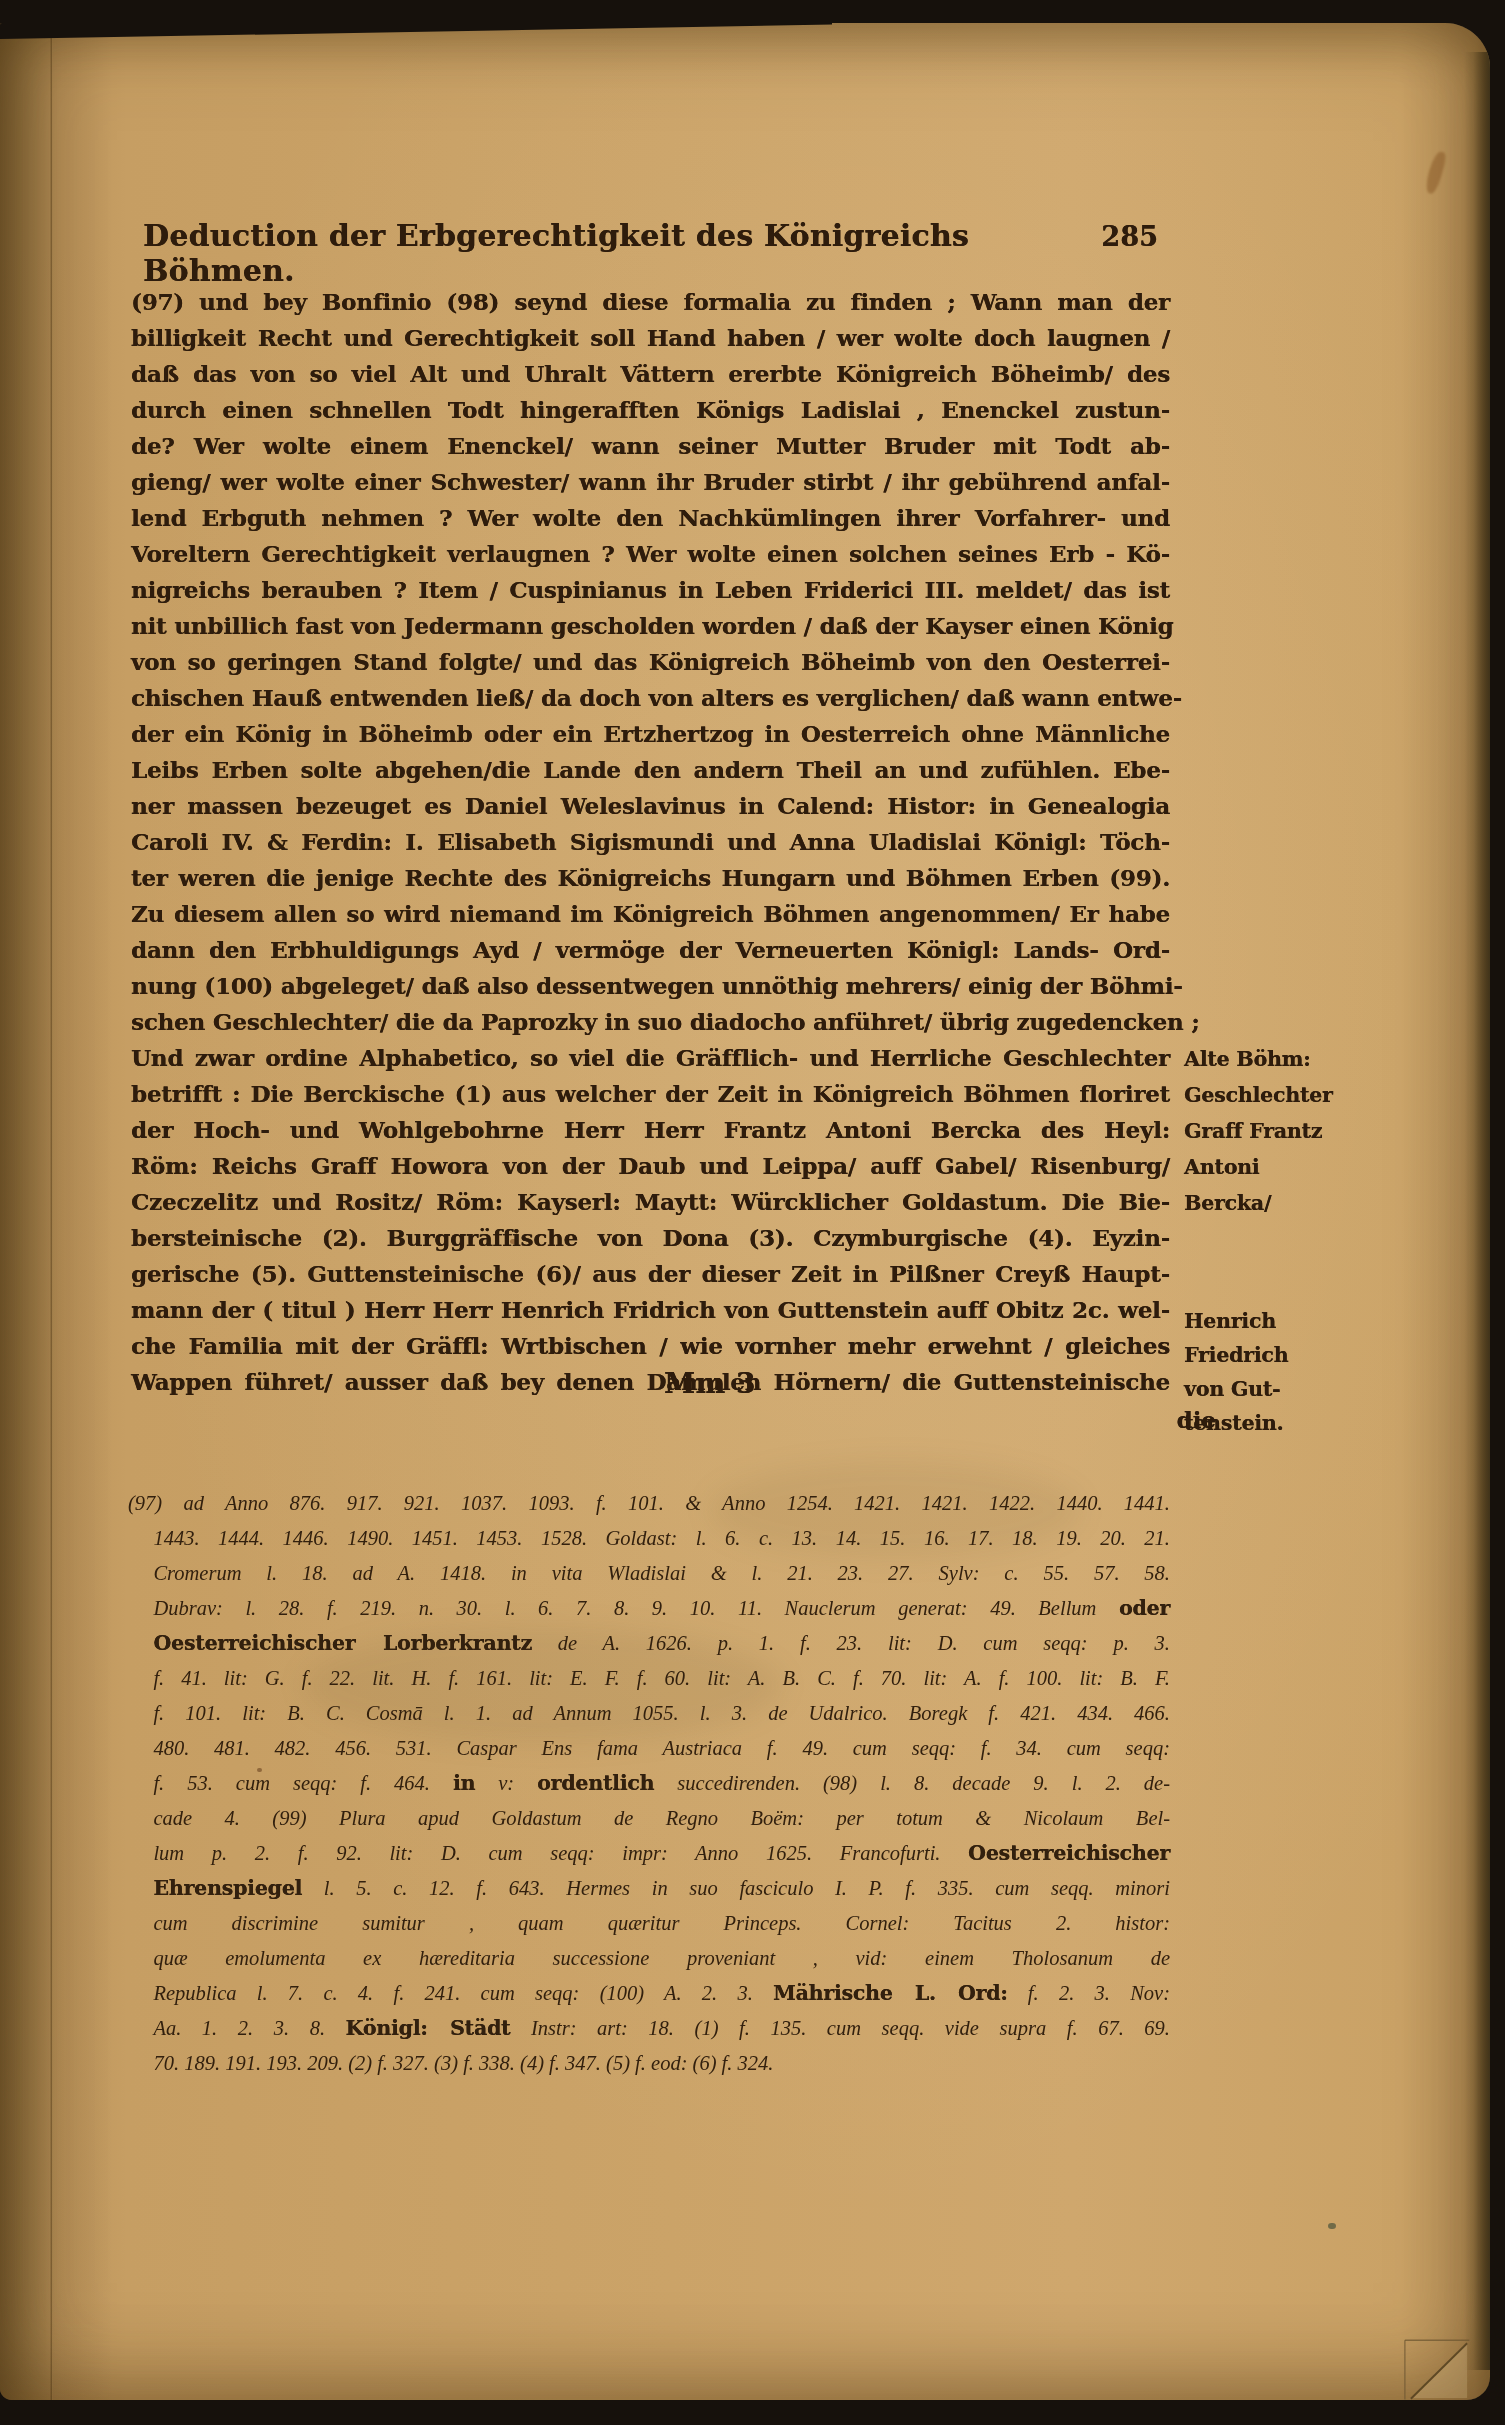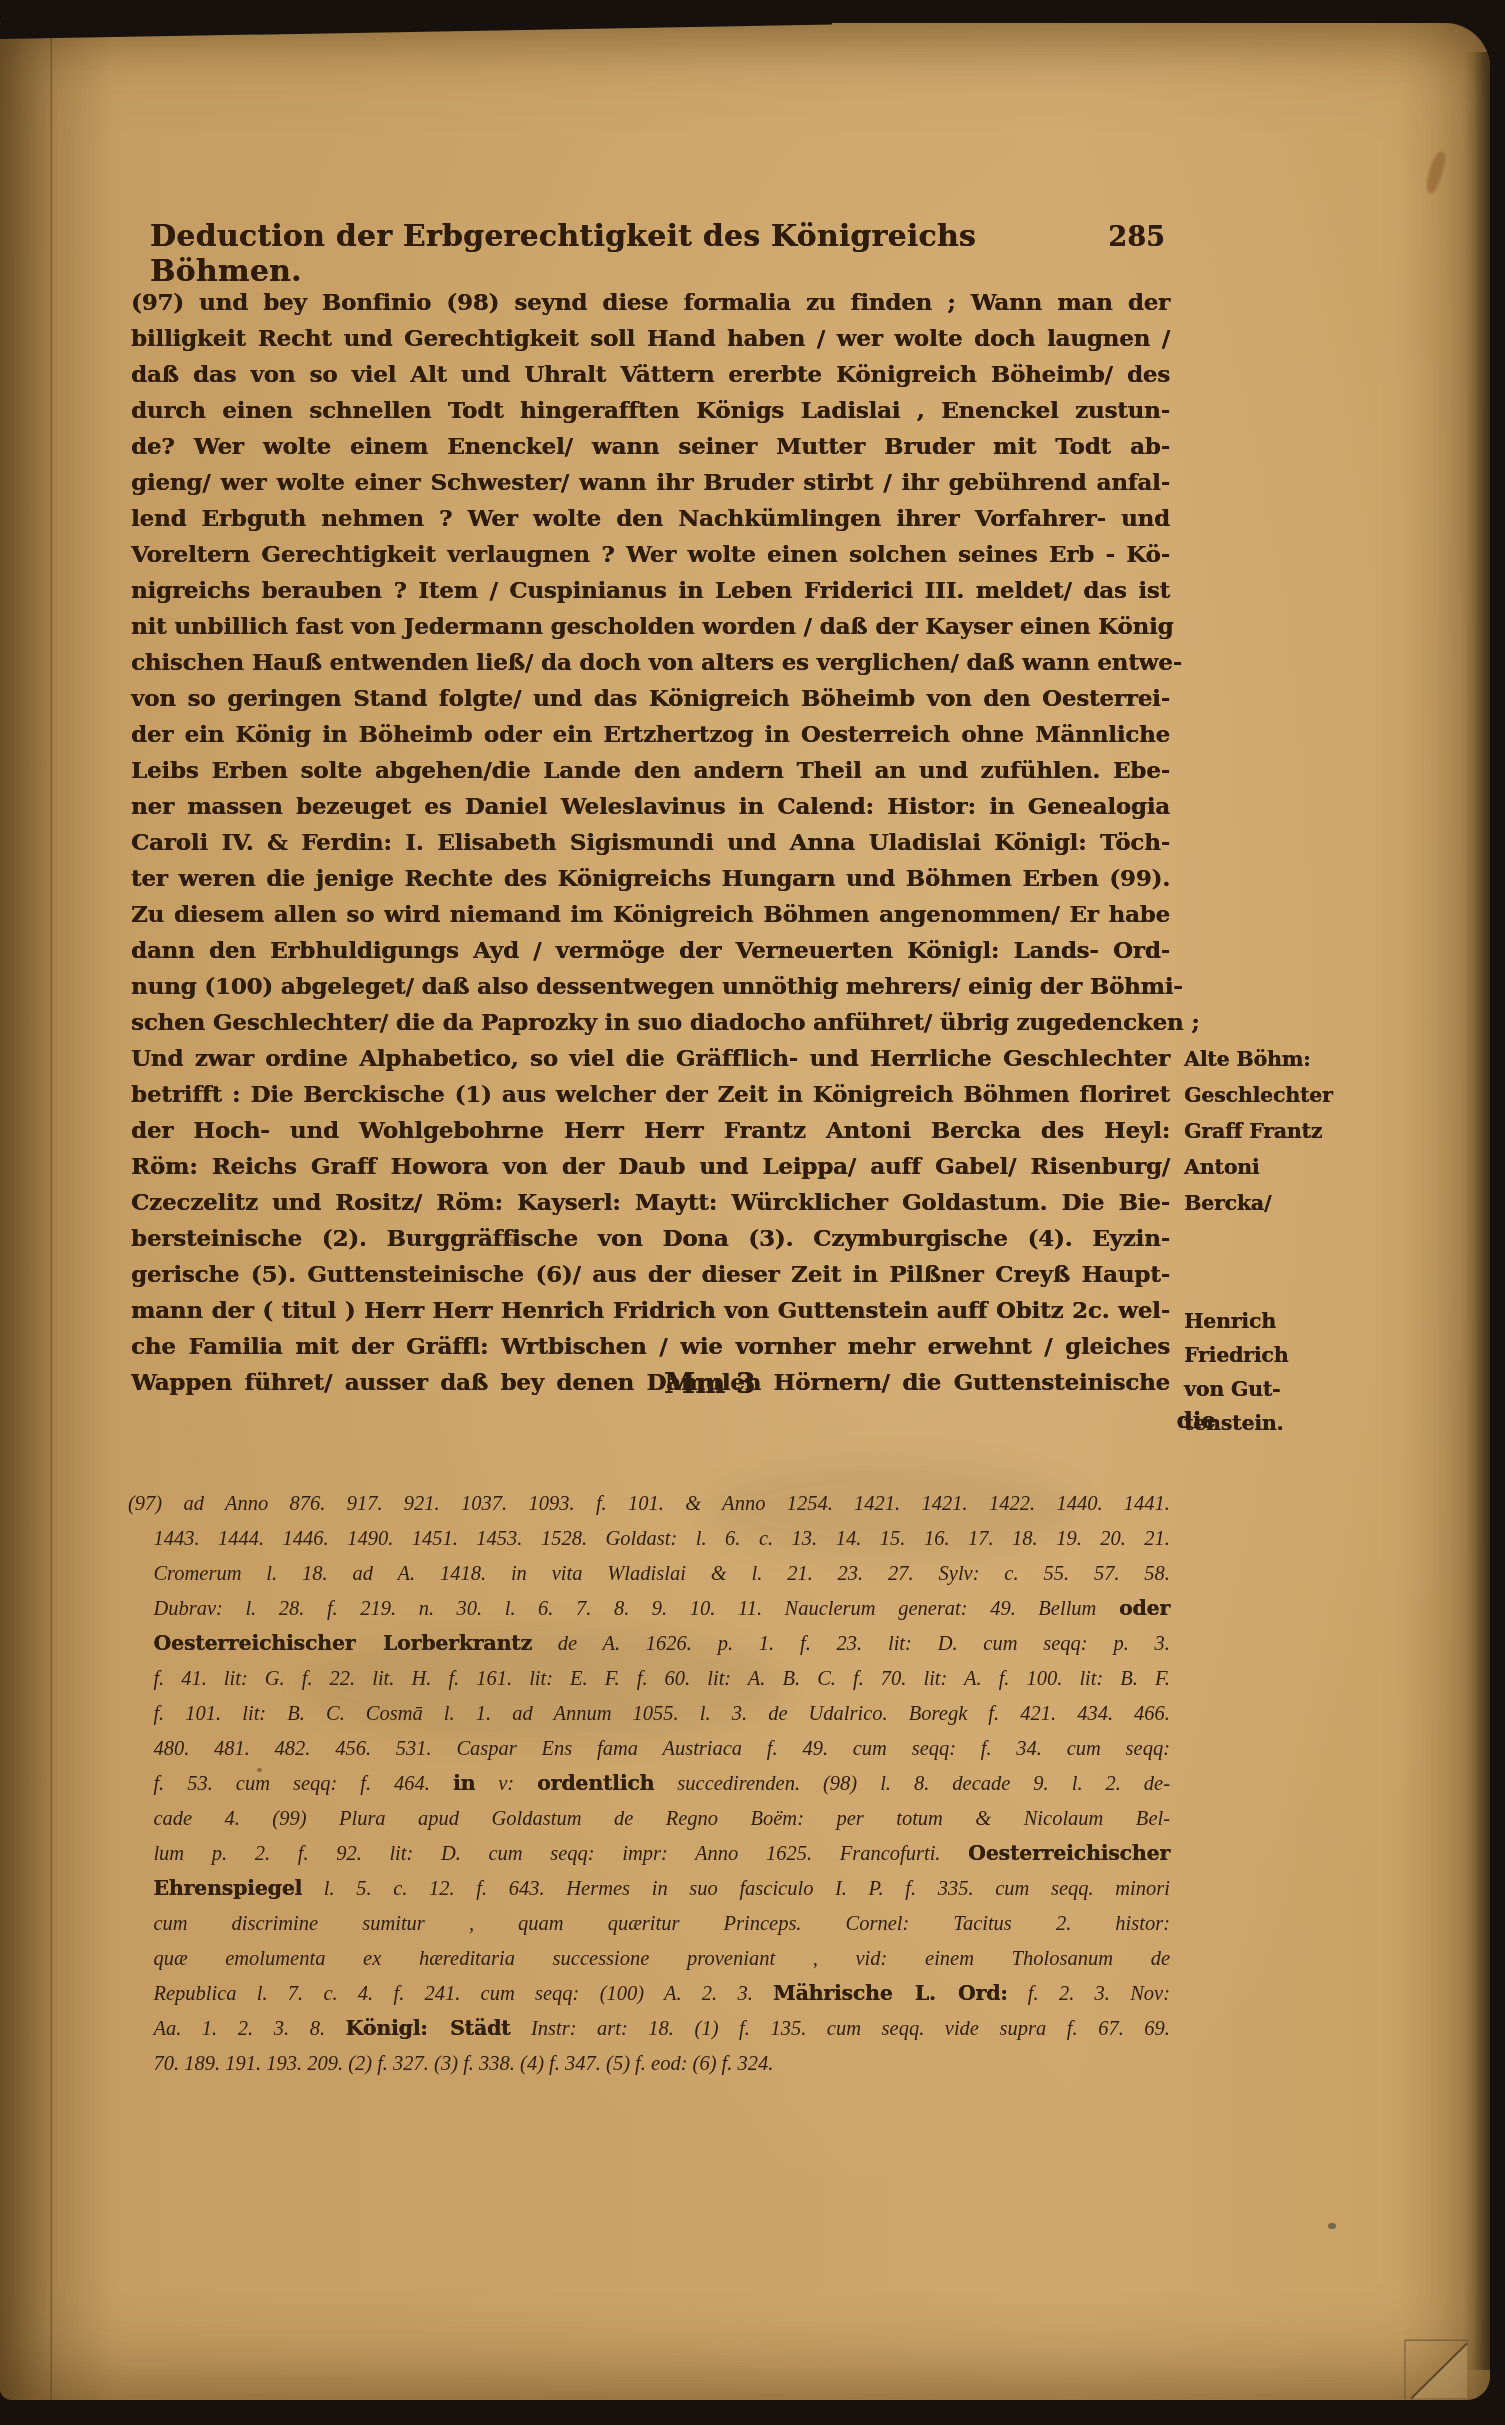--- a/index.html
+++ b/index.html
@@ -33,21 +33,21 @@
     background:linear-gradient(90deg, rgba(0,0,0,0) 0, rgba(86,68,32,.25) 35%, rgba(54,42,18,.65) 80%, #40331a 100%);
     }
   .smudge{position:absolute;border-radius:50%;filter:blur(12.7px);}
   .fleck{position:absolute;border-radius:50%;}
   .stain{position:absolute;left:1429px;top:128px;width:12.7px;height:43px;background:#8a5a28;
     opacity:.55;border-radius:60% 40% 50% 60%;transform:rotate(16deg);filter:blur(1px);}
 
   
   .ink{color:#2e1c0c;}
   .header-row{
-    position:absolute;left:123px;top:195px;width:1045px;height:41px;
+    position:absolute;left:116px;top:195px;width:1045px;height:41px;
     display:flex;align-items:baseline;
     font-size:30px;font-weight:bold;letter-spacing:0.2px;
     text-shadow:0.3px 0 0 currentColor;
   }
   .header-title{flex:1 1 auto;padding-left:27px;}
   .header-num{flex:0 0 auto;font-size:27px;padding-right:2.9px;}
 
   .body-block{
     position:absolute;left:131px;top:261px;width:1039px;
     font-size:23px;font-weight:bold;letter-spacing:-0.2px;
@@ -104,22 +104,22 @@
       <div class="bline">(97) und bey Bonfinio (98) seynd diese formalia zu finden ; Wann man der</div>
       <div class="bline">billigkeit Recht und Gerechtigkeit soll Hand haben / wer wolte doch laugnen /</div>
       <div class="bline">daß das von so viel Alt und Uhralt Vättern ererbte Königreich Böheimb/ des</div>
       <div class="bline">durch einen schnellen Todt hingerafften Königs Ladislai , Enenckel zustun-</div>
       <div class="bline">de?   Wer wolte einem Enenckel/ wann seiner Mutter Bruder mit Todt ab-</div>
       <div class="bline">gieng/ wer wolte einer Schwester/ wann ihr Bruder stirbt / ihr gebührend anfal-</div>
       <div class="bline">lend Erbguth nehmen ?   Wer wolte den Nachkümlingen ihrer Vorfahrer- und</div>
       <div class="bline">Voreltern Gerechtigkeit verlaugnen ?  Wer wolte einen solchen seines Erb - Kö-</div>
       <div class="bline">nigreichs berauben ?  Item / Cuspinianus in Leben Friderici III. meldet/ das ist</div>
       <div class="bline">nit unbillich fast von Jedermann gescholden worden / daß der Kayser einen König</div>
+      <div class="bline">von so geringen Stand folgte/ und das Königreich Böheimb von den Oesterrei-</div>
       <div class="bline">chischen Hauß entwenden ließ/ da doch von alters es verglichen/ daß wann entwe-</div>
-      <div class="bline">von so geringen Stand folgte/ und das Königreich Böheimb von den Oesterrei-</div>
       <div class="bline">der ein König in Böheimb oder ein Ertzhertzog in Oesterreich ohne Männliche</div>
       <div class="bline">Leibs Erben solte abgehen/die Lande den andern Theil an und zufühlen.   Ebe-</div>
       <div class="bline">ner massen bezeuget es Daniel Weleslavinus in Calend: Histor: in Genealogia</div>
       <div class="bline">Caroli IV. &amp; Ferdin: I. Elisabeth Sigismundi und Anna Uladislai Königl: Töch-</div>
       <div class="bline">ter weren die jenige Rechte des Königreichs Hungarn und Böhmen Erben (99).</div>
       <div class="bline">Zu diesem allen so wird niemand im Königreich Böhmen angenommen/ Er habe</div>
       <div class="bline">dann den Erbhuldigungs Ayd / vermöge der Verneuerten Königl: Lands- Ord-</div>
       <div class="bline">nung (100) abgeleget/ daß also dessentwegen unnöthig mehrers/ einig der Böhmi-</div>
       <div class="bline">schen Geschlechter/ die da Paprozky in suo diadocho anführet/ übrig zugedencken ;</div>
       <div class="bline">Und zwar ordine Alphabetico, so viel die Gräfflich- und Herrliche Geschlechter</div>

